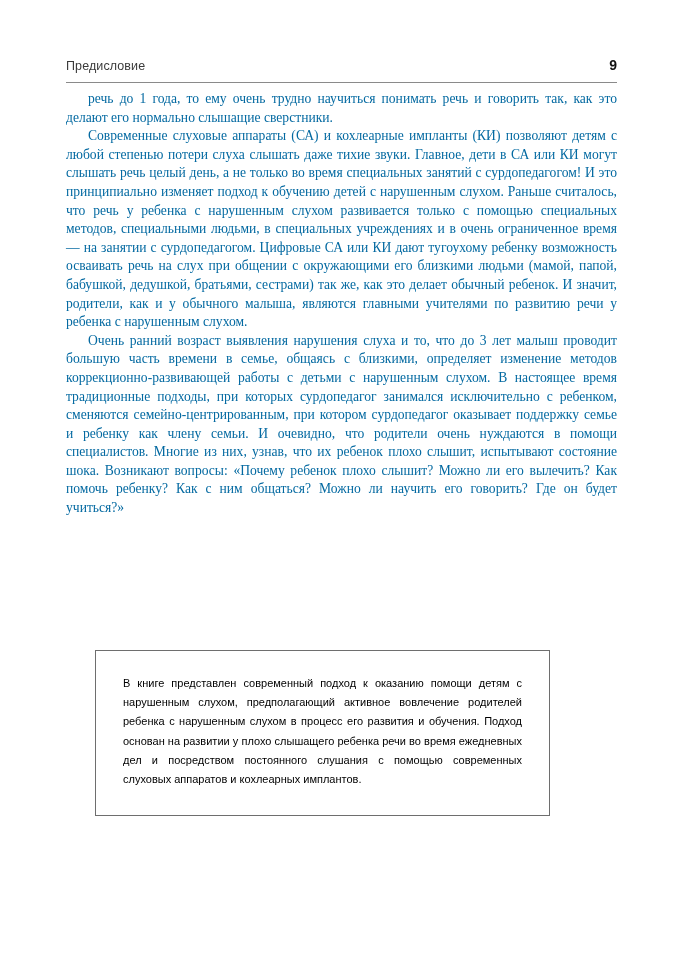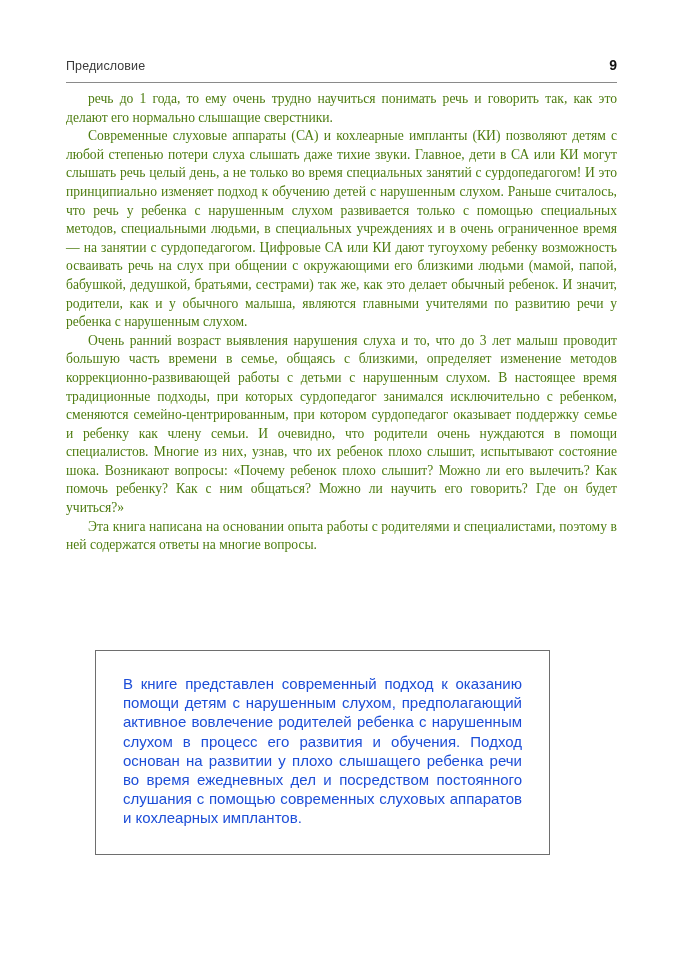--- a/index.html
+++ b/index.html
@@ -65,46 +65,46 @@
   }
 
   p.body-par {
     margin: 0;
     font-family: "Liberation Serif", serif;
     font-size: 13.6px;
     line-height: 18.6px;
     text-align: justify;
     text-justify: inter-word;
     text-indent: 22px;
-    color: #4d7c0f;
+    color: #0369a1;
     hyphens: none;
   }
 
   
   .callout-wrap {
     position: absolute;
     left: 95px;
     top: 650px;
     width: 455px;
   }
   .callout-box {
     box-sizing: border-box;
     width: 455px;
     border: 1px solid #6e6e6e;
     background: #ffffff;
     padding: 23px 27px 26px 27px;
   }
   .callout-text {
     margin: 0;
     font-family: "Liberation Sans", sans-serif;
-    font-size: 15px;
+    font-size: 11px;
     line-height: 19.2px;
     text-align: justify;
     text-justify: inter-word;
-    color: #1d4ed8;
+    color: #000000;
     text-indent: 0;
   }
 
   
   .closing-column {
     position: absolute;
     left: 66px;
     top: 823px;
     width: 551px;
   }
@@ -117,21 +117,20 @@
   <div class="running-head">
     <span class="running-head-title">Предисловие</span>
     <span class="running-head-folio">9</span>
   </div>
   <div class="running-head-rule"></div>
 
   <div class="text-column">
     <p class="body-par">речь до 1 года, то ему очень трудно научиться понимать речь и говорить так, как это делают его нормально слышащие сверстники.</p>
     <p class="body-par">Современные слуховые аппараты (СА) и кохлеарные импланты (КИ) позволяют детям с любой степенью потери слуха слышать даже тихие звуки. Главное, дети в СА или КИ могут слышать речь целый день, а не только во время специальных занятий с сурдопедагогом! И это принципиально изменяет подход к обучению детей с нарушенным слухом. Раньше считалось, что речь у ребенка с нарушенным слухом развивается только с помощью специальных методов, специальными людьми, в специальных учреждениях и в очень ограниченное время — на занятии с сурдопедагогом. Цифровые СА или КИ дают тугоухому ребенку возможность осваивать речь на слух при общении с окружающими его близкими людьми (мамой, папой, бабушкой, дедушкой, братьями, сестрами) так же, как это делает обычный ребенок. И значит, родители, как и у обычного малыша, являются главными учителями по развитию речи у ребенка с нарушенным слухом.</p>
     <p class="body-par">Очень ранний возраст выявления нарушения слуха и то, что до 3 лет малыш проводит большую часть времени в семье, общаясь с близкими, определяет изменение методов коррекционно-развивающей работы с детьми с нарушенным слухом. В настоящее время традиционные подходы, при которых сурдопедагог занимался исключительно с ребенком, сменяются семейно-центрированным, при котором сурдопедагог оказывает поддержку семье и ребенку как члену семьи. И очевидно, что родители очень нуждаются в помощи специалистов. Многие из них, узнав, что их ребенок плохо слышит, испытывают состояние шока. Возникают вопросы: «Почему ребенок плохо слышит? Можно ли его вылечить? Как помочь ребенку? Как с ним общаться? Можно ли научить его говорить? Где он будет учиться?»</p>
-    <p class="body-par">Эта книга написана на основании опыта работы с родителями и специалистами, поэтому в ней содержатся ответы на многие вопросы.</p>
   </div>
 
   <div class="callout-wrap">
     <div class="callout-box">
       <p class="callout-text">В книге представлен современный подход к оказанию помощи детям с нарушенным слухом, предполагающий активное вовлечение родителей ребенка с нарушенным слухом в процесс его развития и обучения. Подход основан на развитии у плохо слышащего ребенка речи во время ежедневных дел и посредством постоянного слушания с помощью современных слуховых аппаратов и кохлеарных имплантов.</p>
     </div>
   </div>
 
 
 </div>

